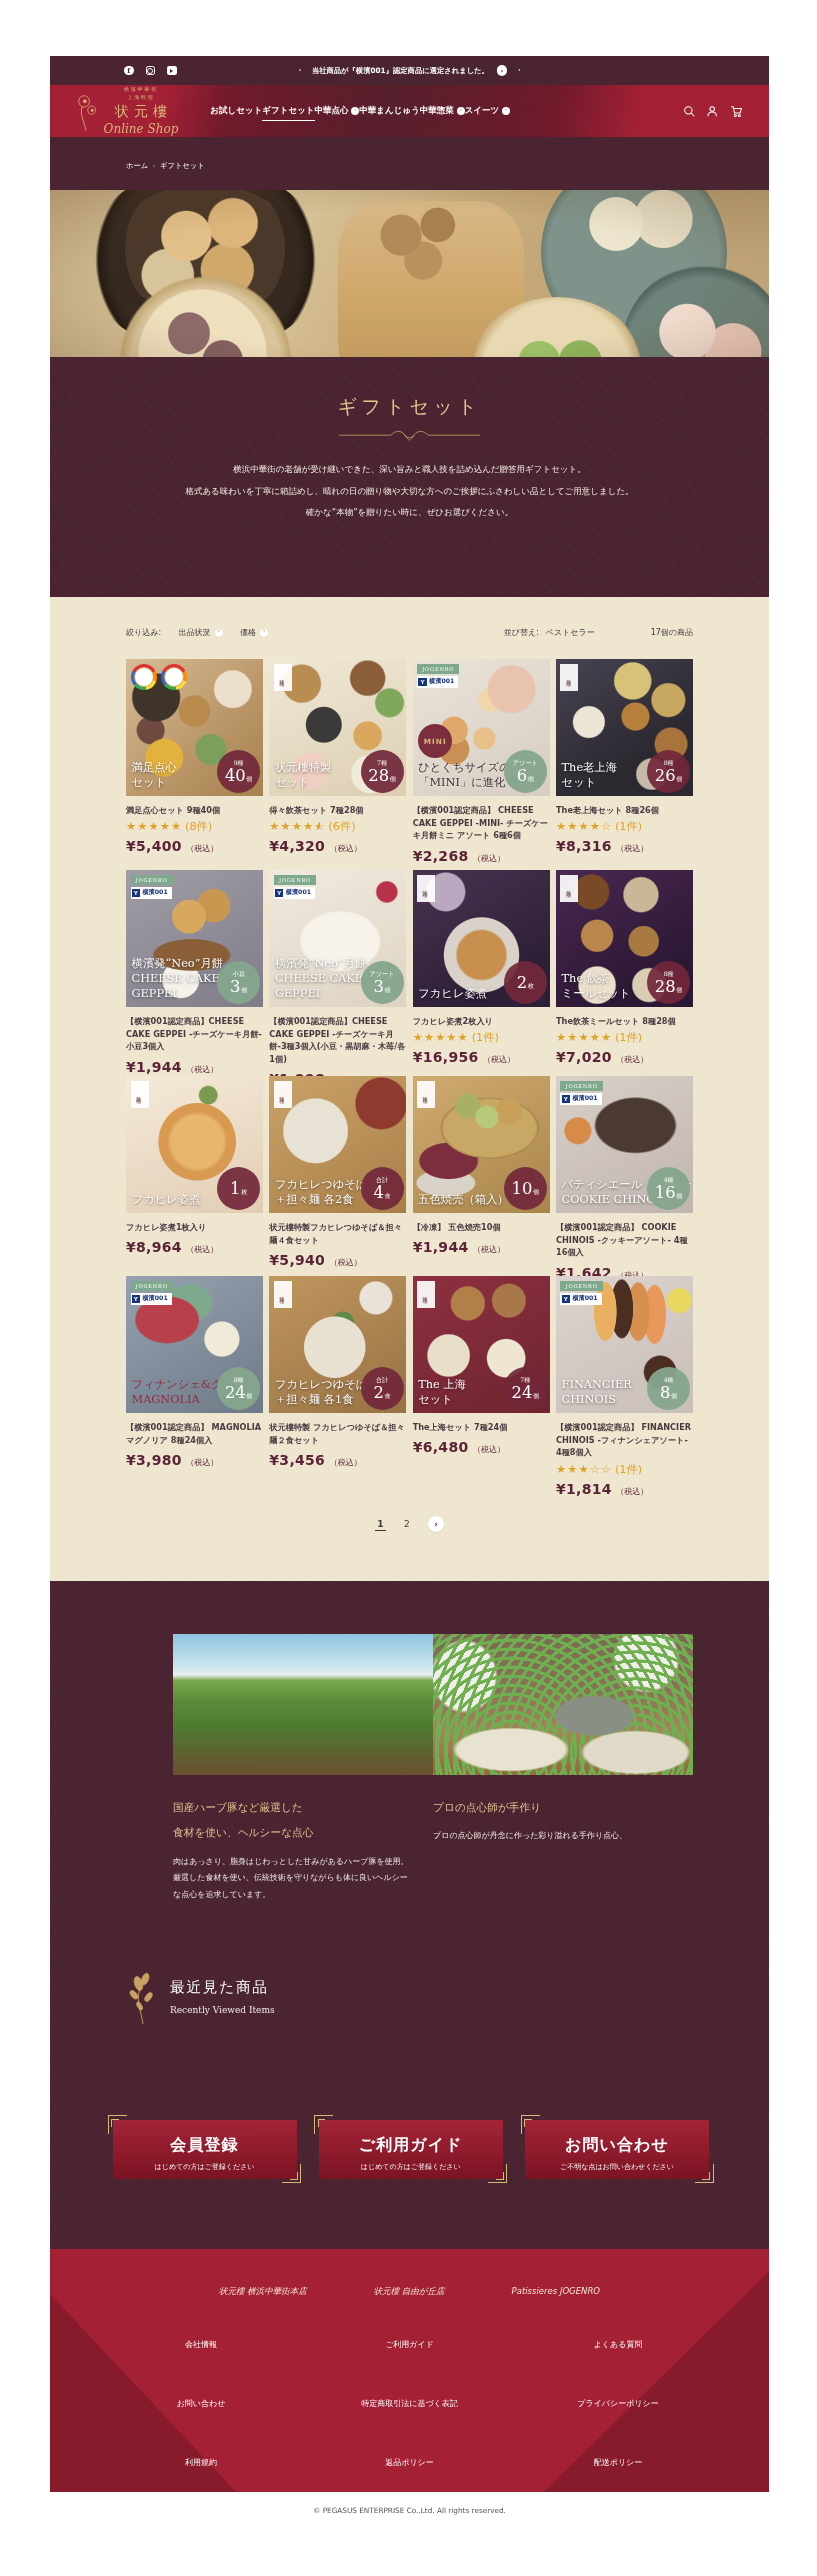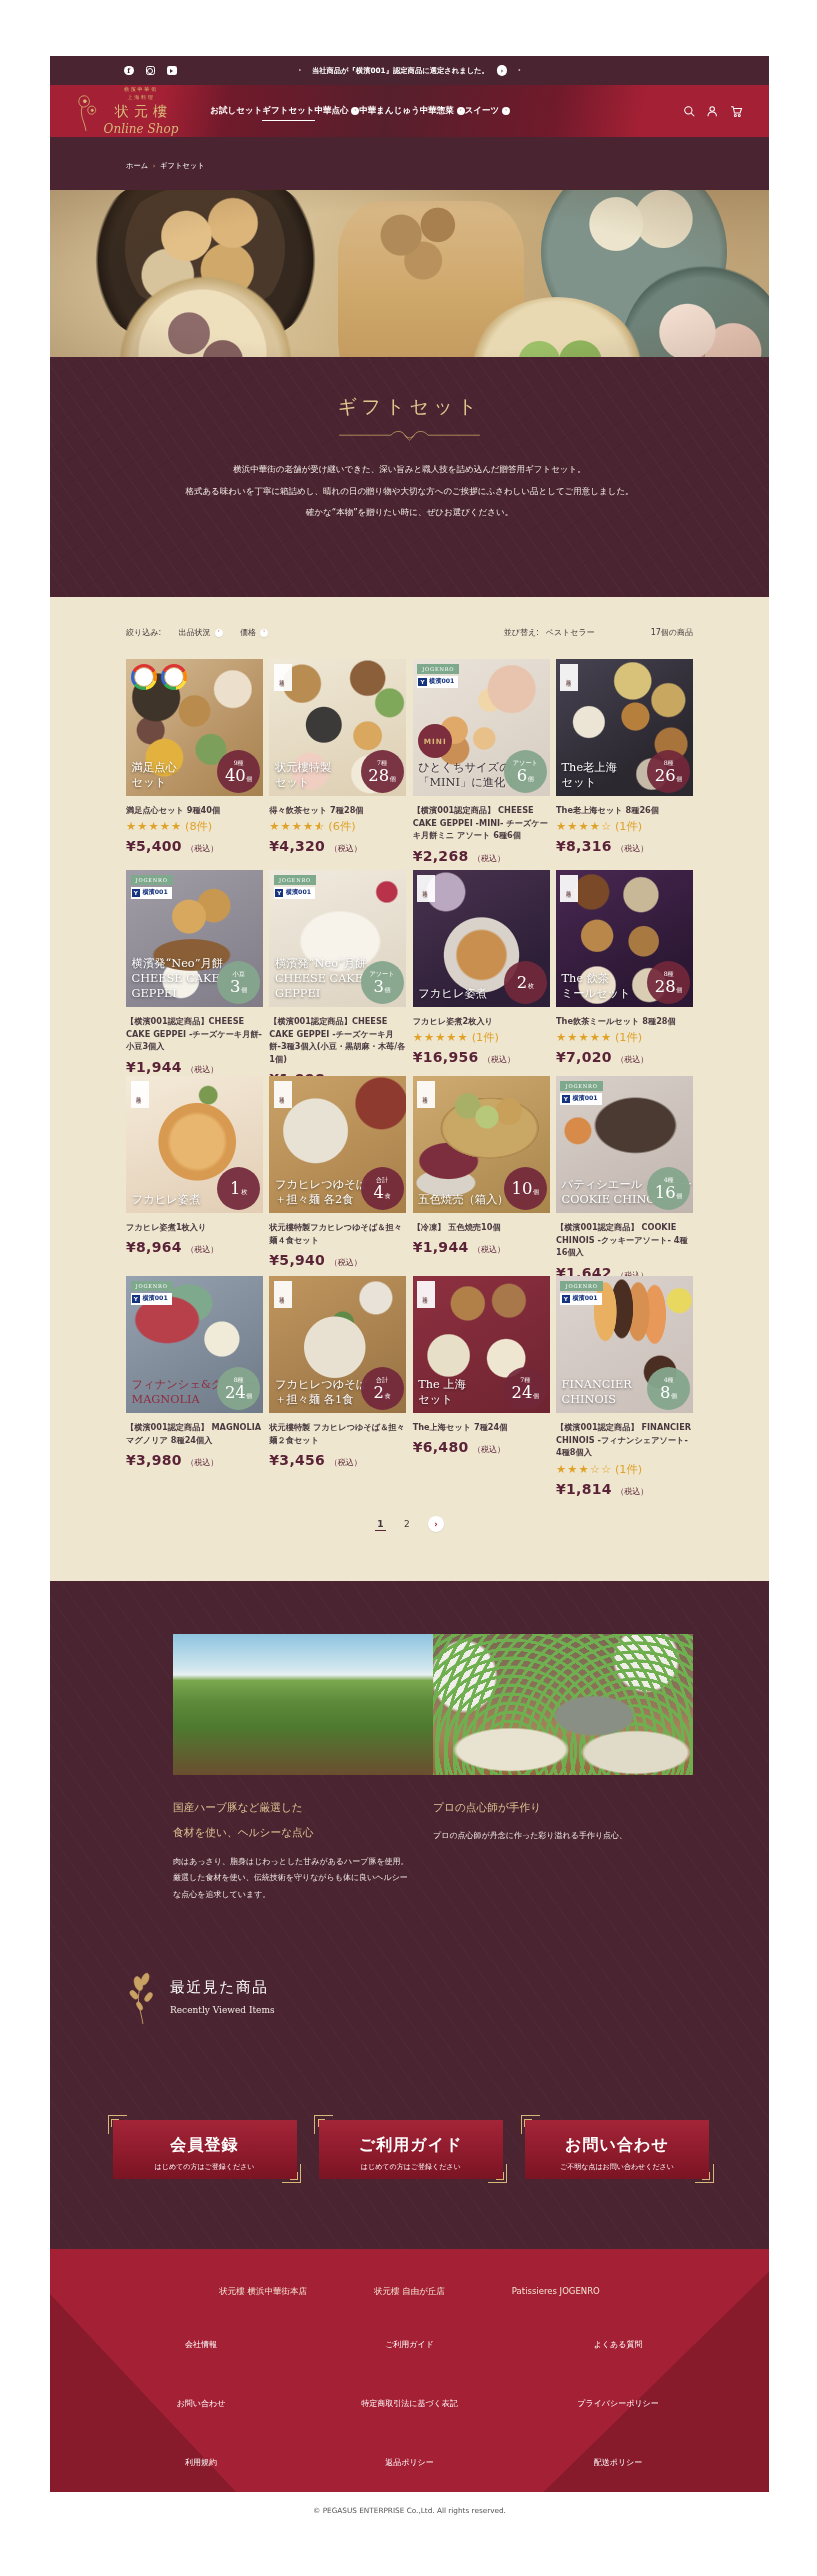--- a/index.html
+++ b/index.html
@@ -139,21 +139,21 @@
   .cta .c-br { right:-4.5px; bottom:-4.5px; border-right:1.1px solid #d8b878; border-bottom:1.1px solid #d8b878; }
   .cta .c-br::after { content:""; position:absolute; right:2.3px; bottom:2.3px; width:6.8px; height:6.8px; border-right:1.1px solid #d8b878; border-bottom:1.1px solid #d8b878; }
   .cta-title { padding-top:14.7px; font-size:16px; font-weight:bold; letter-spacing:1.1px; }
   .cta-sub { margin-top:6.8px; font-size:7px; }
 
   
   .footer { height:243px; background:#a42034; position:relative; overflow:hidden; text-align:center; }
   .footer::before { content:""; position:absolute; left:0; top:45px; width:186px; height:198px; background:rgba(60,12,22,.28); clip-path:polygon(0 100%,0 0,100% 100%); }
   .footer::after { content:""; position:absolute; right:0; top:22.6px; width:226px; height:221px; background:rgba(60,12,22,.28); clip-path:polygon(100% 0,100% 100%,0 100%); }
   .footer > * { position:relative; z-index:1; }
-  .stores { padding-top:37px; display:flex; justify-content:center; gap:67px; color:#f3e6cf; font-size:8.5px; }
+  .stores { padding-top:37px; display:flex; justify-content:center; gap:67px; color:#f3e6cf; font-size:8.5px;font-style:italic; }
   .stores span { cursor:pointer; }
   .flinks { margin-top:41px; display:grid; grid-template-columns:141px 180px 141px; column-gap:22.6px; row-gap:8px; justify-content:center; color:#fff; font-size:8px;gap:48px; }
   .flinks span { cursor:pointer; }
   .fsocial { margin-top:30.5px; display:flex; justify-content:center; gap:11.3px; align-items:center; }
   .fs-ig { width:24px; height:24px; border:1.4px solid #c9a263; border-radius:6.8px; position:relative; }
   .fs-ig::before { content:""; position:absolute; left:50%; top:50%; transform:translate(-50%,-50%); width:9px; height:9px; border:1.4px solid #c9a263; border-radius:50%; }
   .fs-ig::after { content:""; position:absolute; right:2.8px; top:2.8px; width:2.3px; height:2.3px; background:#c9a263; border-radius:50%; }
   .fs-fb { width:25px; height:25px; background:#c9a263; border-radius:50%; color:#a42034; font-family:"DejaVu Serif","Liberation Serif",serif; font-weight:bold; font-size:13.5px; display:flex; align-items:center; justify-content:center; }
   .fs-line { width:25px; height:25px; background:#c9a263; border-radius:46% 46% 42% 42%; color:#a42034; font-weight:bold; font-size:5.6px; display:flex; align-items:center; justify-content:center; letter-spacing:0.3px; }
 

